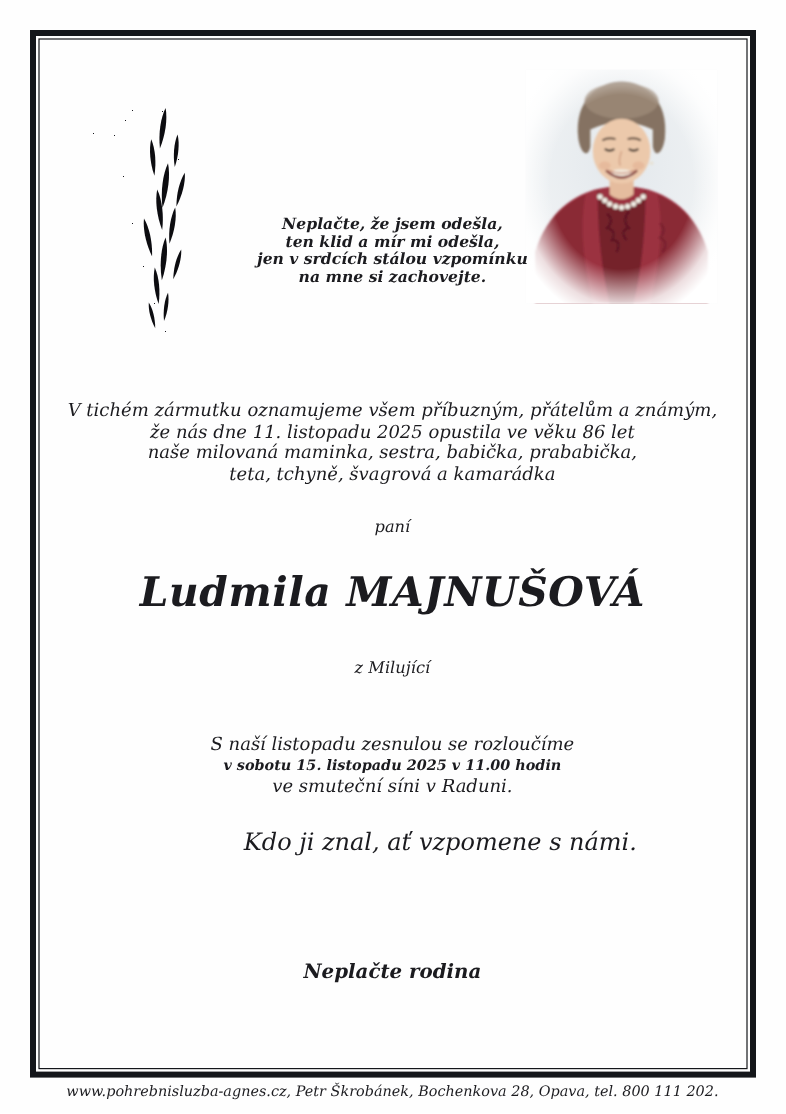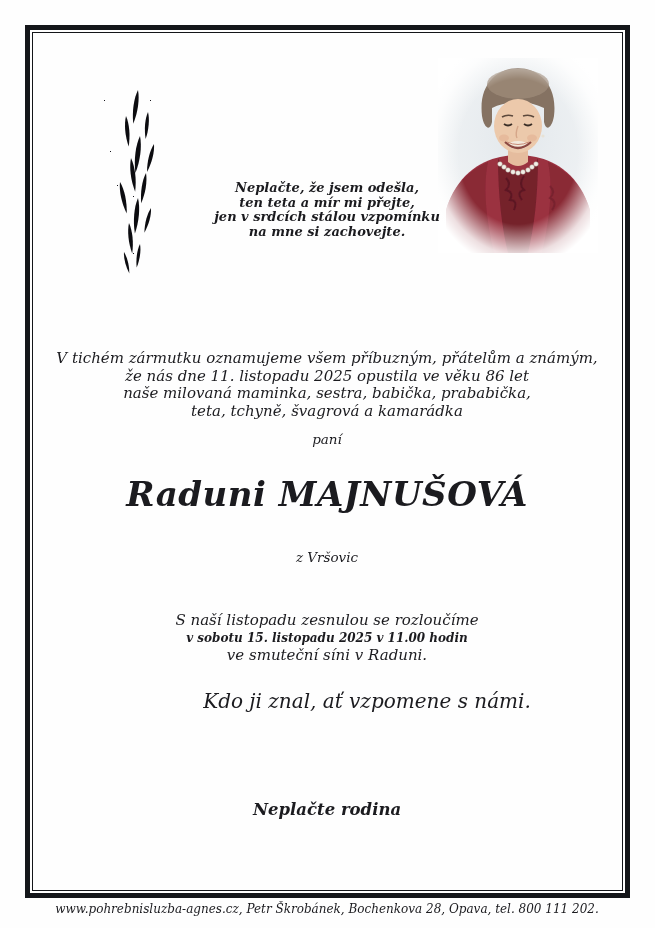--- a/index.html
+++ b/index.html
@@ -13,21 +13,21 @@
     position:absolute;left:25px;top:25px;width:605px;height:873px;
     border:5px solid #14161a;box-sizing:border-box;
   }
   .frame-inner{
     position:absolute;left:2px;top:2px;right:2px;bottom:2px;
     border:1px solid #14161a;
   }
   
   .txt{position:absolute;left:0;width:654px;text-align:center;font-style:italic;}
   .poem{top:181px;font-size:13px;line-height:14.5px;font-weight:bold;}
-  .announcement{top:350px;font-size:15px;line-height:17.5px;}
+  .announcement{top:334px;font-size:15px;line-height:17.5px;}
   .honorific{top:431px;font-size:13.5px;}
   .deceased-name{top:474px;font-size:34px;font-weight:bold;letter-spacing:.5px;}
   .origin{top:549px;font-size:13.5px;}
   .farewell{top:612px;font-size:15px;line-height:17.5px;}
   .farewell .strong{font-weight:bold;font-size:12px;}
   .remembrance{top:689px;font-size:20px;margin-left:40px;}
   .signature{top:800px;font-size:16.5px;font-weight:bold;}
   .footer{top:902px;font-size:12px;}
   .art{position:absolute;}
   .ink{left:50px;top:60px;}
@@ -158,37 +158,37 @@
       <path d="M67,84 Q80,96 93,84" stroke="#8c4a43" stroke-width="2.2" fill="none"></path>
       <path d="M69,84 Q80,89 91,84" stroke="#c98b76" stroke-width="1" fill="none"></path>
 
       <circle cx="105" cy="78" r="1.6" fill="#e8e2d5"></circle>
     </g>
     <rect x="0" y="0" width="160" height="195" fill="url(#vig)"></rect>
   </svg>
 
   <div class="txt poem">
     <div>Neplačte, že jsem odešla,</div>
-    <div>ten teta a mír mi přejte,</div>
+    <div>ten klid a mír mi odešla,</div>
     <div>jen v srdcích stálou vzpomínku</div>
     <div>na mne si zachovejte.</div>
   </div>
 
   <div class="txt announcement">
     <div>V tichém zármutku oznamujeme všem příbuzným, přátelům a známým,</div>
     <div>že nás dne 11. listopadu 2025 opustila ve věku 86 let</div>
     <div>naše milovaná maminka, sestra, babička, prababička,</div>
     <div>teta, tchyně, švagrová a kamarádka</div>
   </div>
 
   <div class="txt honorific">paní</div>
 
-  <div class="txt deceased-name">Raduni MAJNUŠOVÁ</div>
-
-  <div class="txt origin">z Vršovic</div>
+  <div class="txt deceased-name">Ludmila MAJNUŠOVÁ</div>
+
+  <div class="txt origin">z Milující</div>
 
   <div class="txt farewell">
     <div>S naší listopadu zesnulou se rozloučíme</div>
     <div class="strong">v sobotu 15. listopadu 2025 v 11.00 hodin</div>
     <div>ve smuteční síni v Raduni.</div>
   </div>
 
   <div class="txt remembrance">Kdo ji znal, ať vzpomene s námi.</div>
 
   <div class="txt signature">Neplačte rodina</div>

